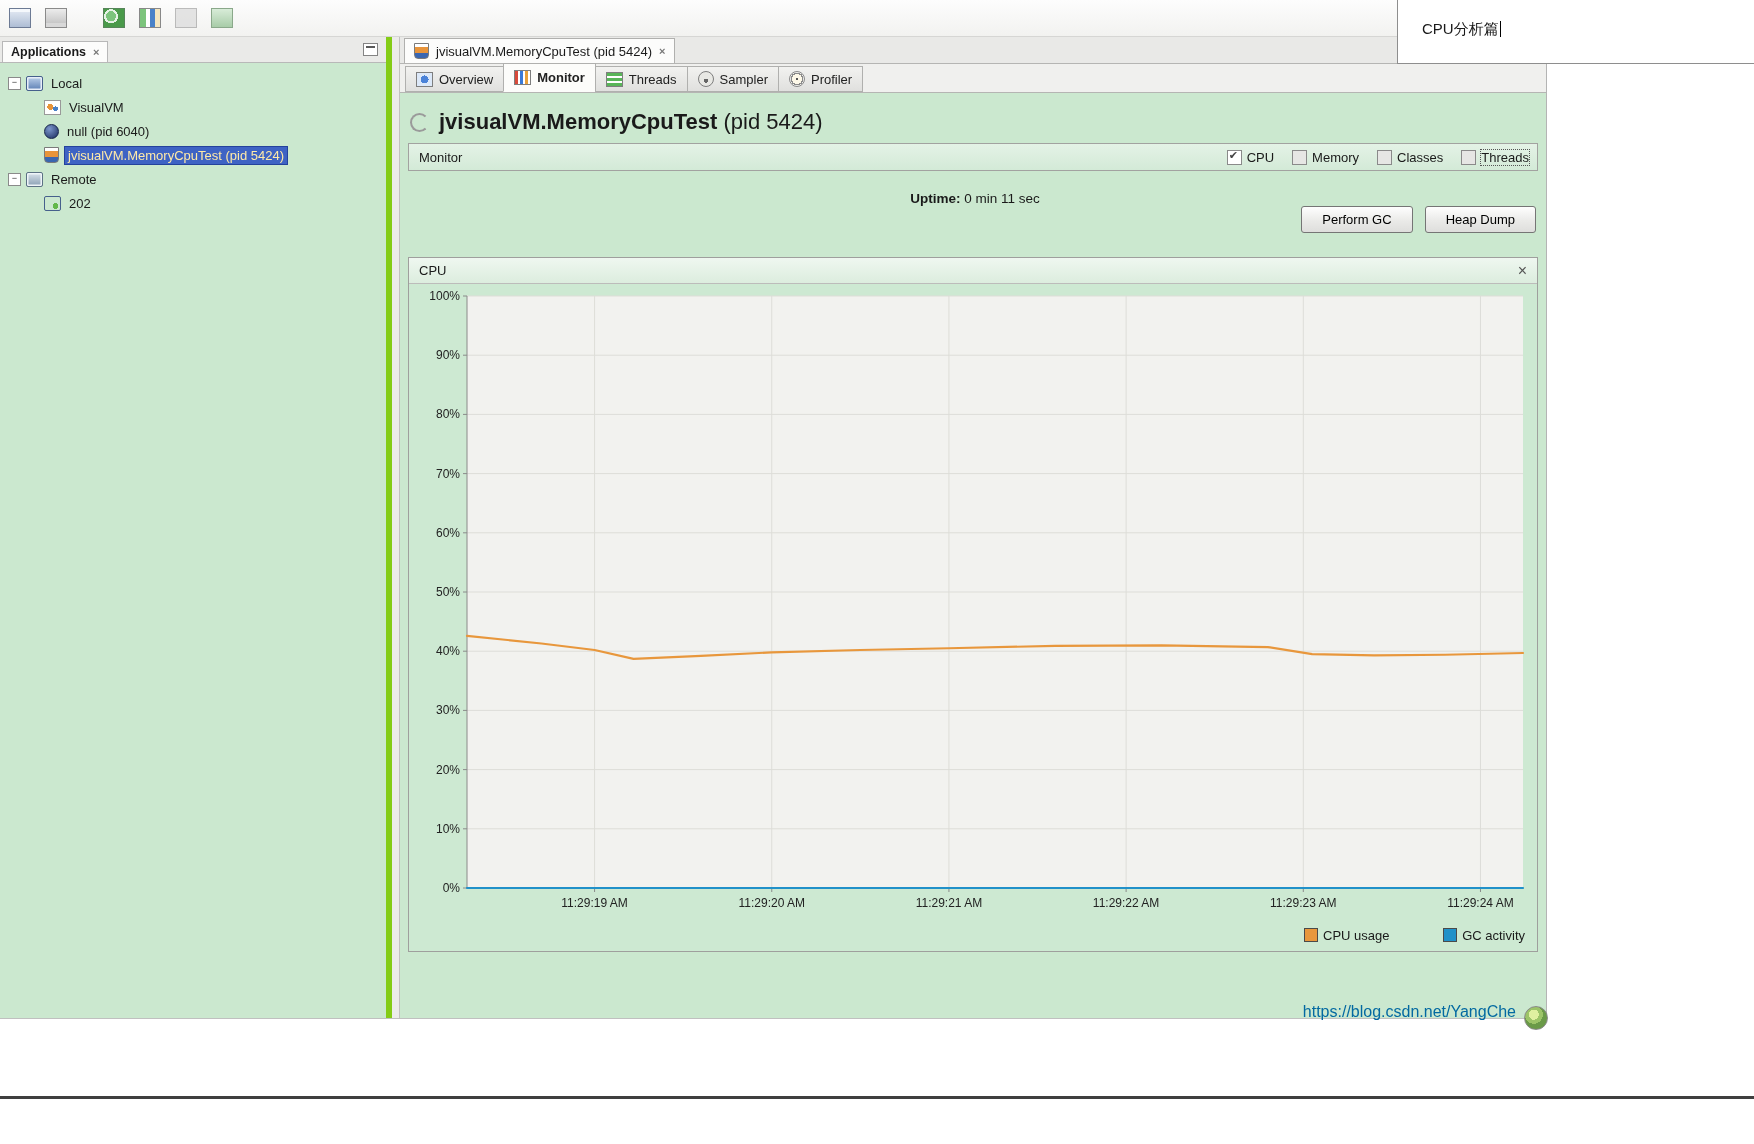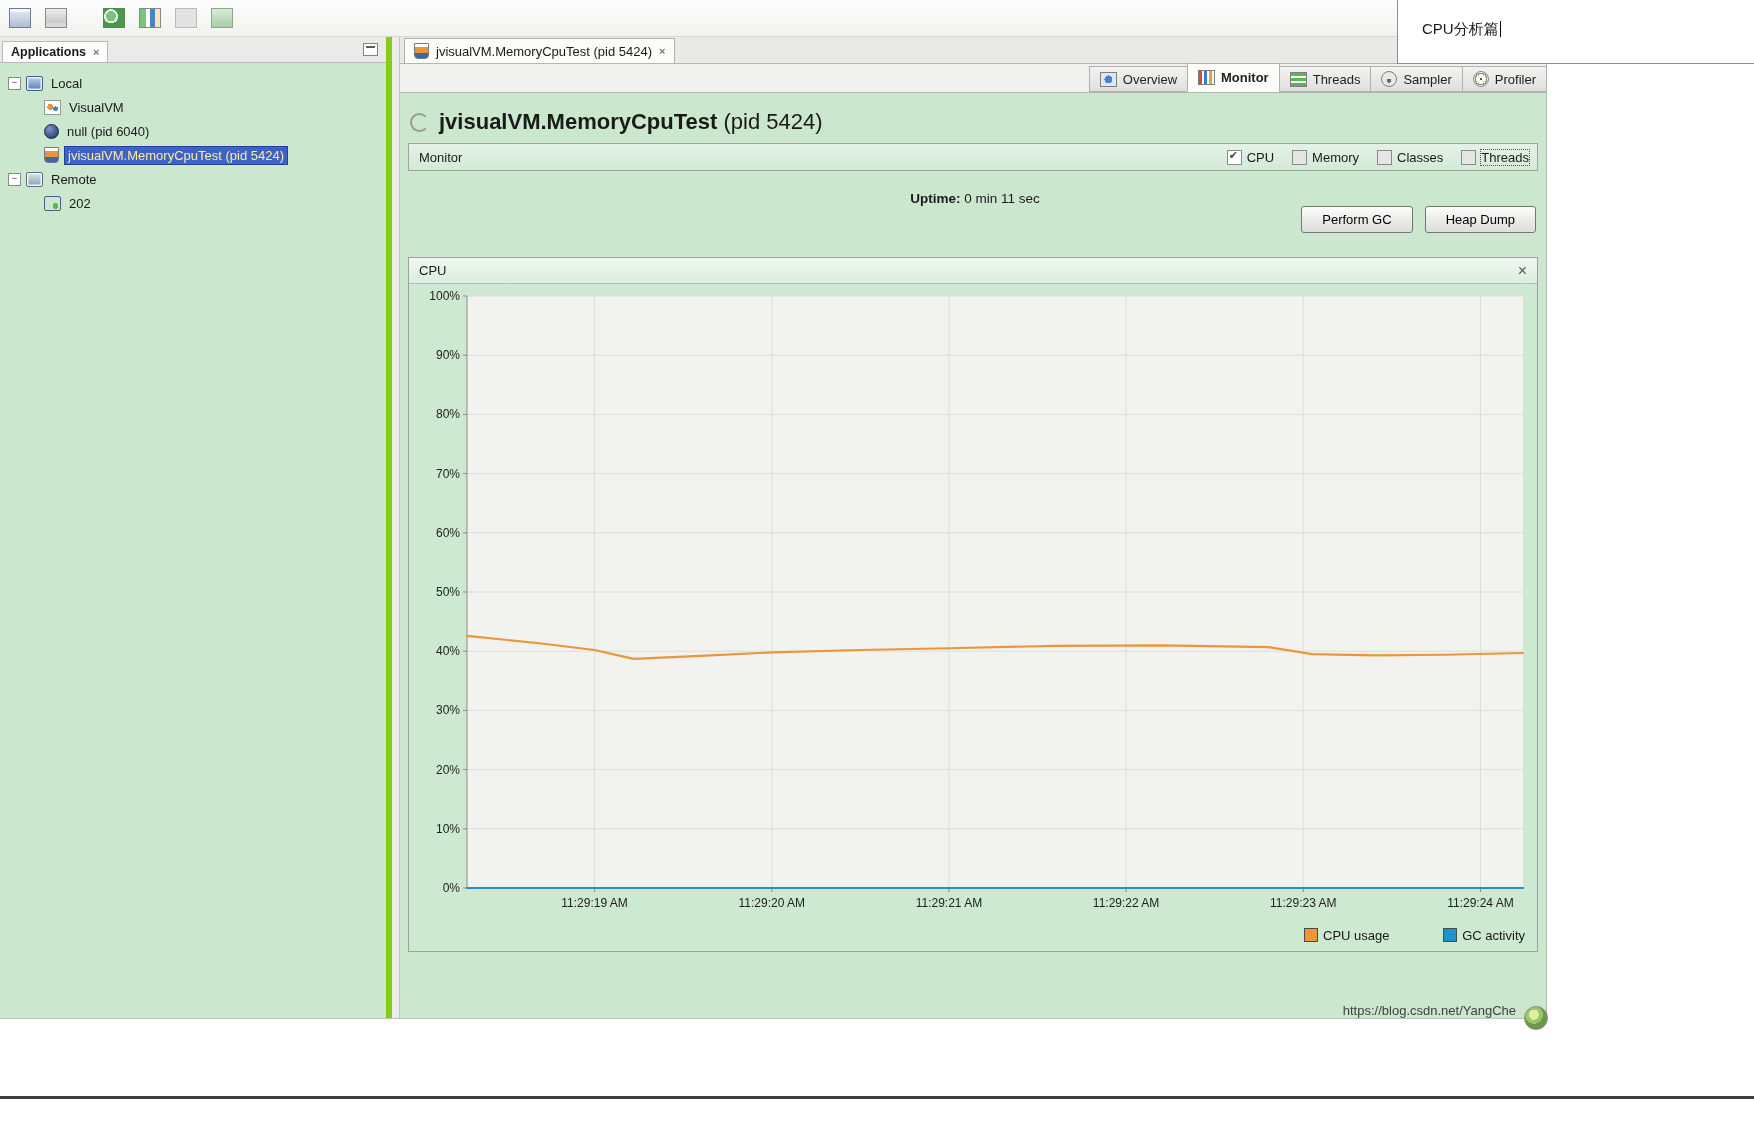--- a/index.html
+++ b/index.html
@@ -48,21 +48,21 @@
   .i-snapshots{background:#e2e2e0;border:1px solid #8a8a8a;box-shadow:3px 3px 0 -1px #c4c4c2,3px 3px 0 0 #8a8a8a;}
   .tlabel{padding:1px 3px;}
   .tlabel.selected{background:#3e63c4;border:1px solid #24429c;color:#ffeaa8;}
 
   .splitter{width:7px;background:#ececea;border-right:1px solid #c2c2c0;}
 
   
   .main{flex:1;display:flex;flex-direction:column;min-width:0;}
   .doc-tabbar{height:26px;background:#e9e9e7;border-bottom:1px solid #b5b5b3;display:flex;align-items:flex-end;}
   .doc-tab{background:#fcfcfb;border:1px solid #b0b0ae;border-bottom:none;margin-left:4px;height:24px;display:flex;align-items:center;gap:7px;padding:0 9px;font-size:13px;}
-  .view-tabbar{height:28px;background:#f0f0ee;border-bottom:1px solid #b5b5b3;display:flex;align-items:flex-end;padding-left:5px;justify-content:flex-end;}
+  .view-tabbar{height:28px;background:#f0f0ee;border-bottom:1px solid #b5b5b3;display:flex;align-items:flex-end;padding-left:5px;}
   .vtab{height:24px;display:flex;align-items:center;gap:6px;padding:0 10px;font-size:13px;background:linear-gradient(#f2f2f0,#e0e0de);border:1px solid #b0b0ae;margin-right:-1px;color:#222;}
   .vtab.active{background:#fcfcfa;border-bottom:1px solid #fcfcfa;height:27px;font-weight:bold;}
   .vicon{width:15px;height:13px;border:1px solid #7e7e7e;background:#fff;flex:0 0 auto;}
   .vi-overview{background:radial-gradient(circle at 50% 50%,#4a82d8 0 4px,#dce8f8 4px);}
   .vi-monitor{background:linear-gradient(90deg,#d84a3a 0 3px,#fff 3px 5px,#3a7ad8 5px 8px,#fff 8px 10px,#e8a03a 10px 13px,#fff 13px);}
   .vi-threads{background:repeating-linear-gradient(180deg,#58b558 0 3px,#fff 3px 5px);}
   .vi-sampler{border-radius:50%;width:14px;height:14px;background:radial-gradient(circle at 50% 62%,#666 0 2px,#e8e8e4 2px);}
   .vi-profiler{border-radius:50%;width:14px;height:14px;background:radial-gradient(circle at 50% 50%,#555 0 1.5px,#fdf8e8 1.5px 5px,#8a8a8a 5px 6.5px,#f0f0ee 6.5px);border-color:#8a8a8a;}
 
   .content{flex:1;background:#cbe8cf;padding:14px 8px 0 8px;}
@@ -96,21 +96,21 @@
   .legend{text-align:right;font-size:13px;padding:4px 12px 8px 0;}
   .lg{margin-left:18px;padding-left:32px;}
   .sw{display:inline-block;width:12px;height:12px;border:1px solid #4a4a4a;vertical-align:-2px;margin-right:5px;background:#ccc;}
 
   
   .note{position:absolute;left:1397px;top:0;width:357px;height:64px;background:#fff;border-left:1px solid #8e8e8e;border-bottom:1px solid #8e8e8e;box-sizing:border-box;font-size:15px;}
   .note-text{position:absolute;left:24px;top:20px;}
   .caret{display:inline-block;width:1px;height:16px;background:#000;vertical-align:-3px;margin-left:1px;}
 
   
-  .watermark{position:absolute;top:1003px;right:238px;color:#404040;font-size:13px;z-index:5;}
+  .watermark{position:absolute;top:1003px;right:238px;color:#0369a1;font-size:16px;z-index:5;}
   .csdn-avatar{position:absolute;top:1006px;right:206px;width:22px;height:22px;border-radius:50%;background:radial-gradient(circle at 40% 35%,#dff0a0 0 5px,#9cc468 5px 9px,#6a9a48 9px);border:1px solid #8a8a8a;z-index:5;}
   .bottom-line{position:absolute;left:0;top:1096px;width:1754px;height:3px;background:#3f3f3f;}
 </style>
 </head>
 <body>
 
 <div class="page">
   <div class="app">
 
     <div class="toolbar">

